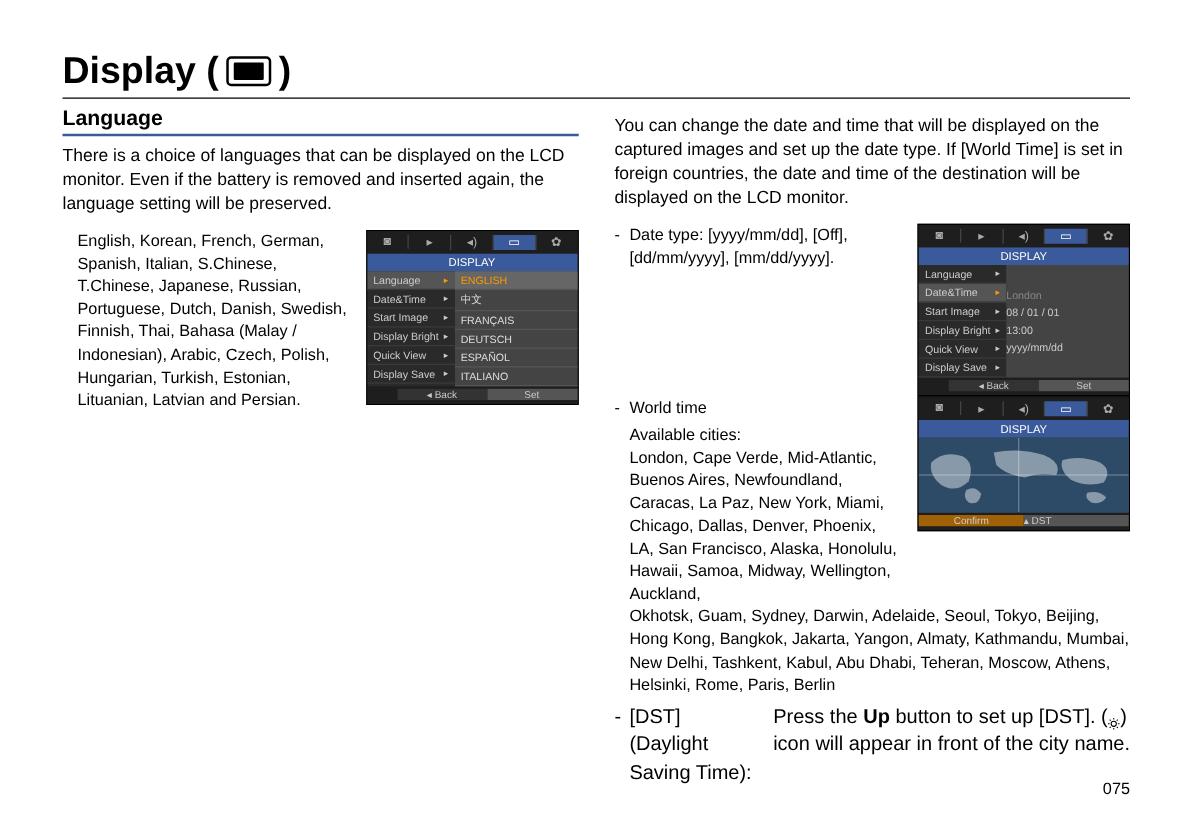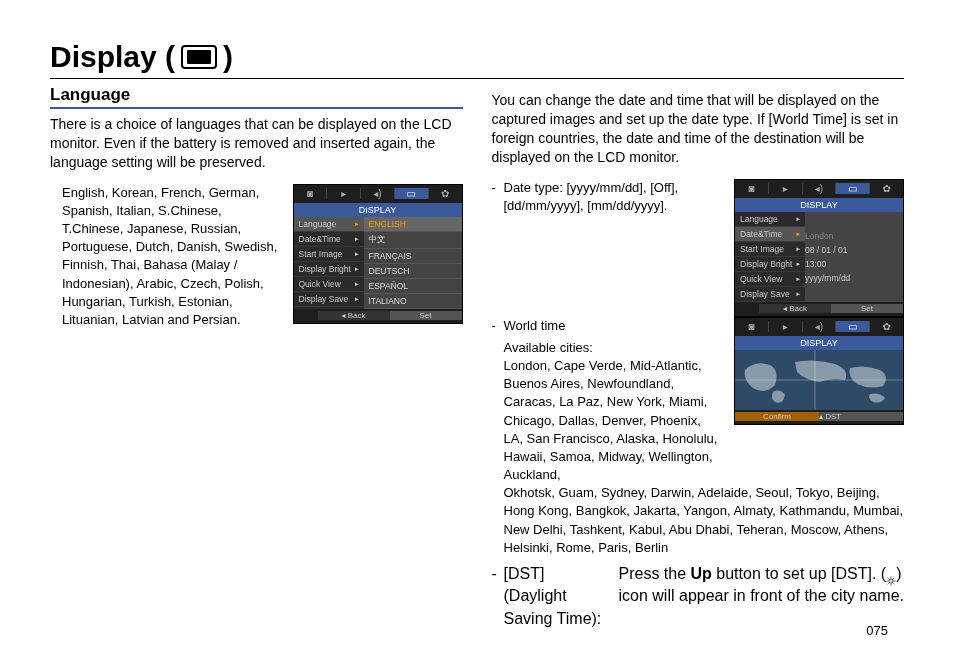--- a/index.html
+++ b/index.html
@@ -223,21 +223,21 @@
   text-align: center;
   background: #a16207;
 }
 .cam2-footer .f-r {
   flex: 1;
   background: #555;
 }
 
 .page-num {
   position: absolute;
-  right: 66px;
+  right: 50px;
   bottom: 22px;
   font-size: 13px;
 }
 
 .dst-row {
   display: flex;
   font-size: 16px;
   line-height: 1.4;
   gap: 10px;
   padding-left: 12px;

